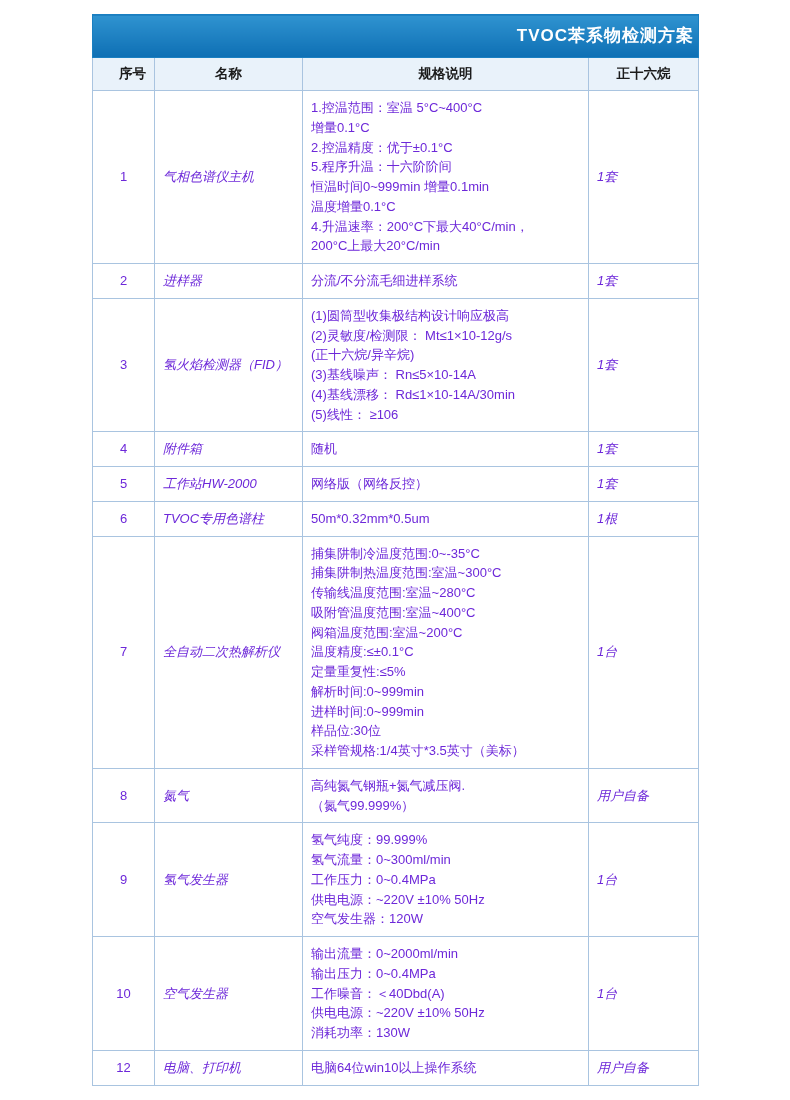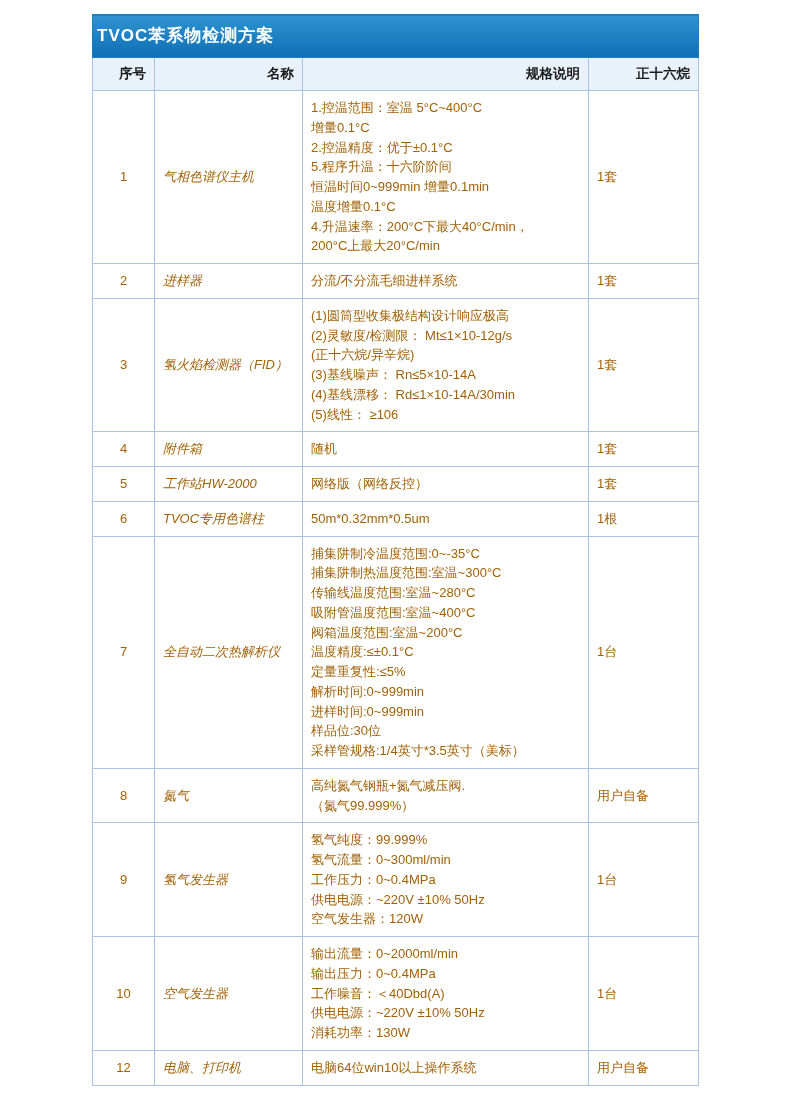--- a/index.html
+++ b/index.html
@@ -22,49 +22,49 @@
     table-layout: fixed;
     border: 1px solid #a9c4e0;
   }
   .title-row th {
     background: #1a7fc1;
     background: linear-gradient(180deg, #2f93d0 0%, #0e6fb4 100%);
     color: #ffffff;
     font-size: 17px;
     font-weight: bold;
     letter-spacing: 1px;
-    text-align: left;
+    text-align: right;
     padding: 9px 4px 10px 4px;
     border: 1px solid #1a7fc1;
   }
   .head-row th {
     background: #e9f2fa;
     color: #1b1b1b;
     font-size: 13.5px;
     font-weight: bold;
     padding: 7px 8px;
     border: 1px solid #a9c4e0;
-    text-align: right;
+    text-align: center;
   }
   .head-row th.c-no { text-align: right; }
   td {
     border: 1px solid #a9c4e0;
     font-size: 13px;
-    color: #a16207;
+    color: #6d28d9;
     padding: 7px 8px;
     vertical-align: middle;
     line-height: 1.5;
   }
   td.c-no {
     text-align: center;
     width: 62px;
   }
   td.c-name { width: 148px; font-style: italic; }
   td.c-spec { width: 286px; }
-  td.c-qty { width: 110px; }
+  td.c-qty { width: 110px; font-style: italic; }
   td.spec-lines { line-height: 1.52; }
   .line { display: block; white-space: pre-wrap; }
   col.w-no { width: 62px; }
   col.w-name { width: 148px; }
   col.w-spec { width: 286px; }
   col.w-qty { width: 110px; }
 </style>
 </head>
 <body>
 

